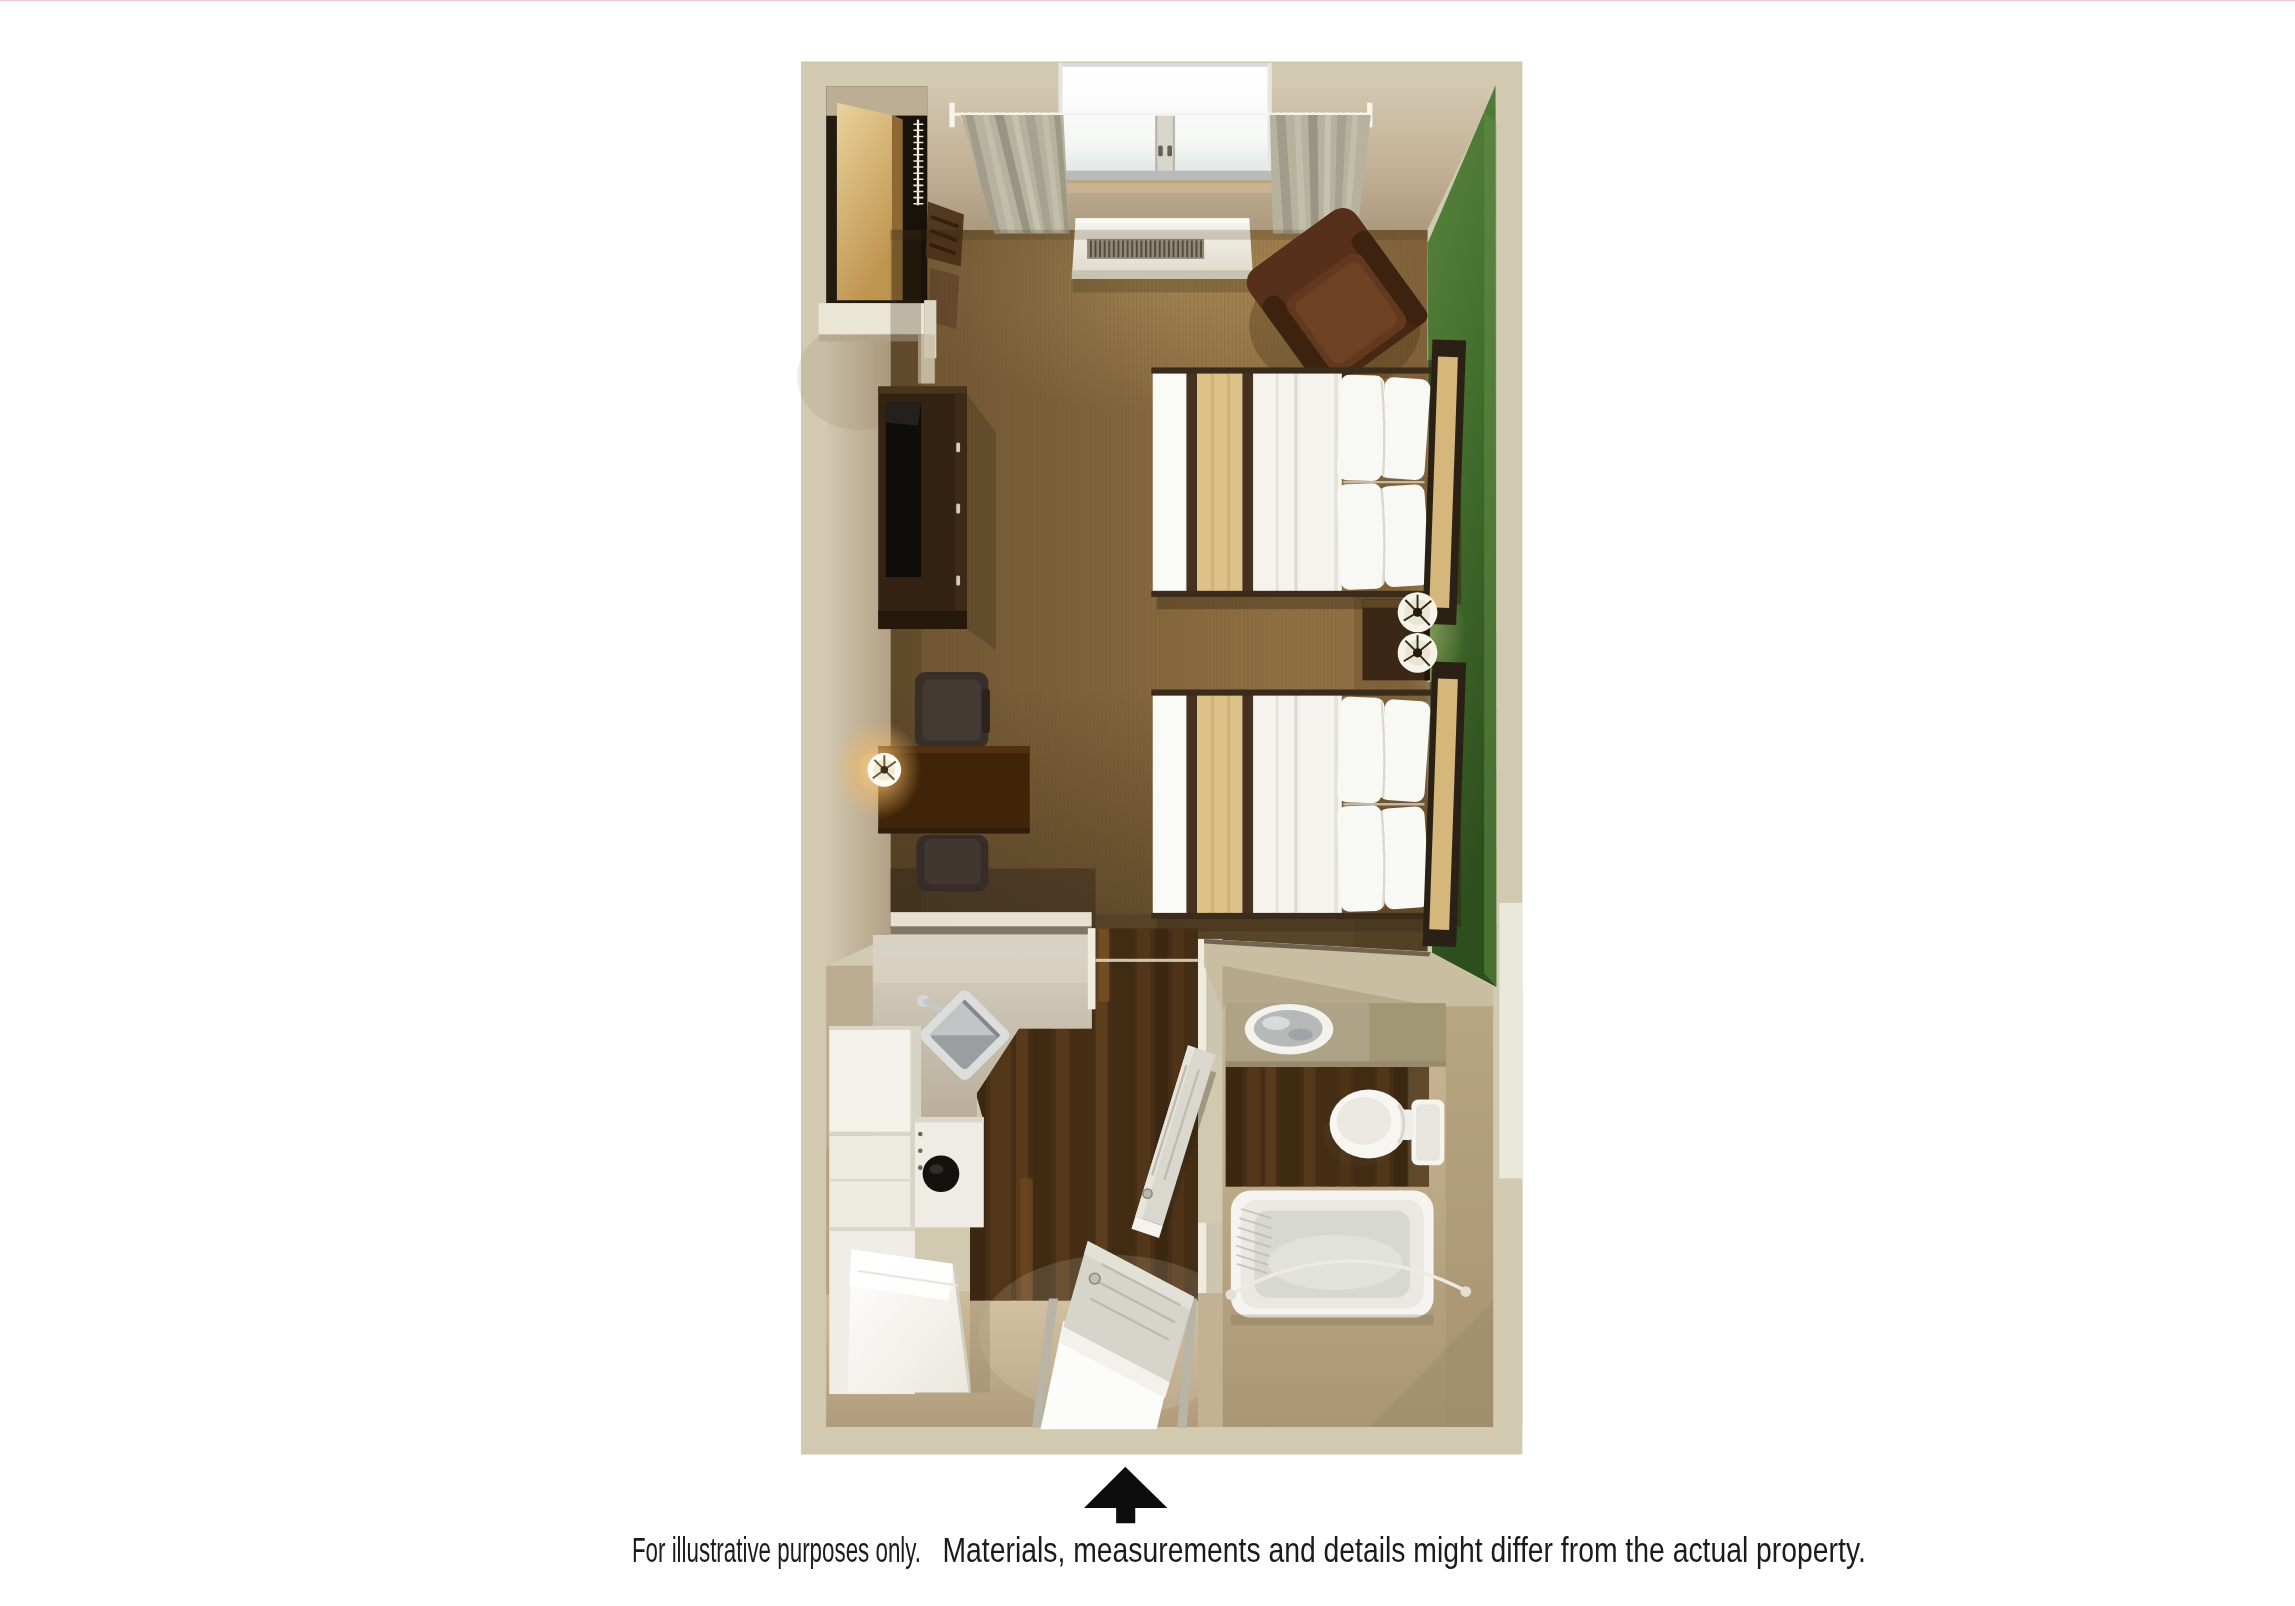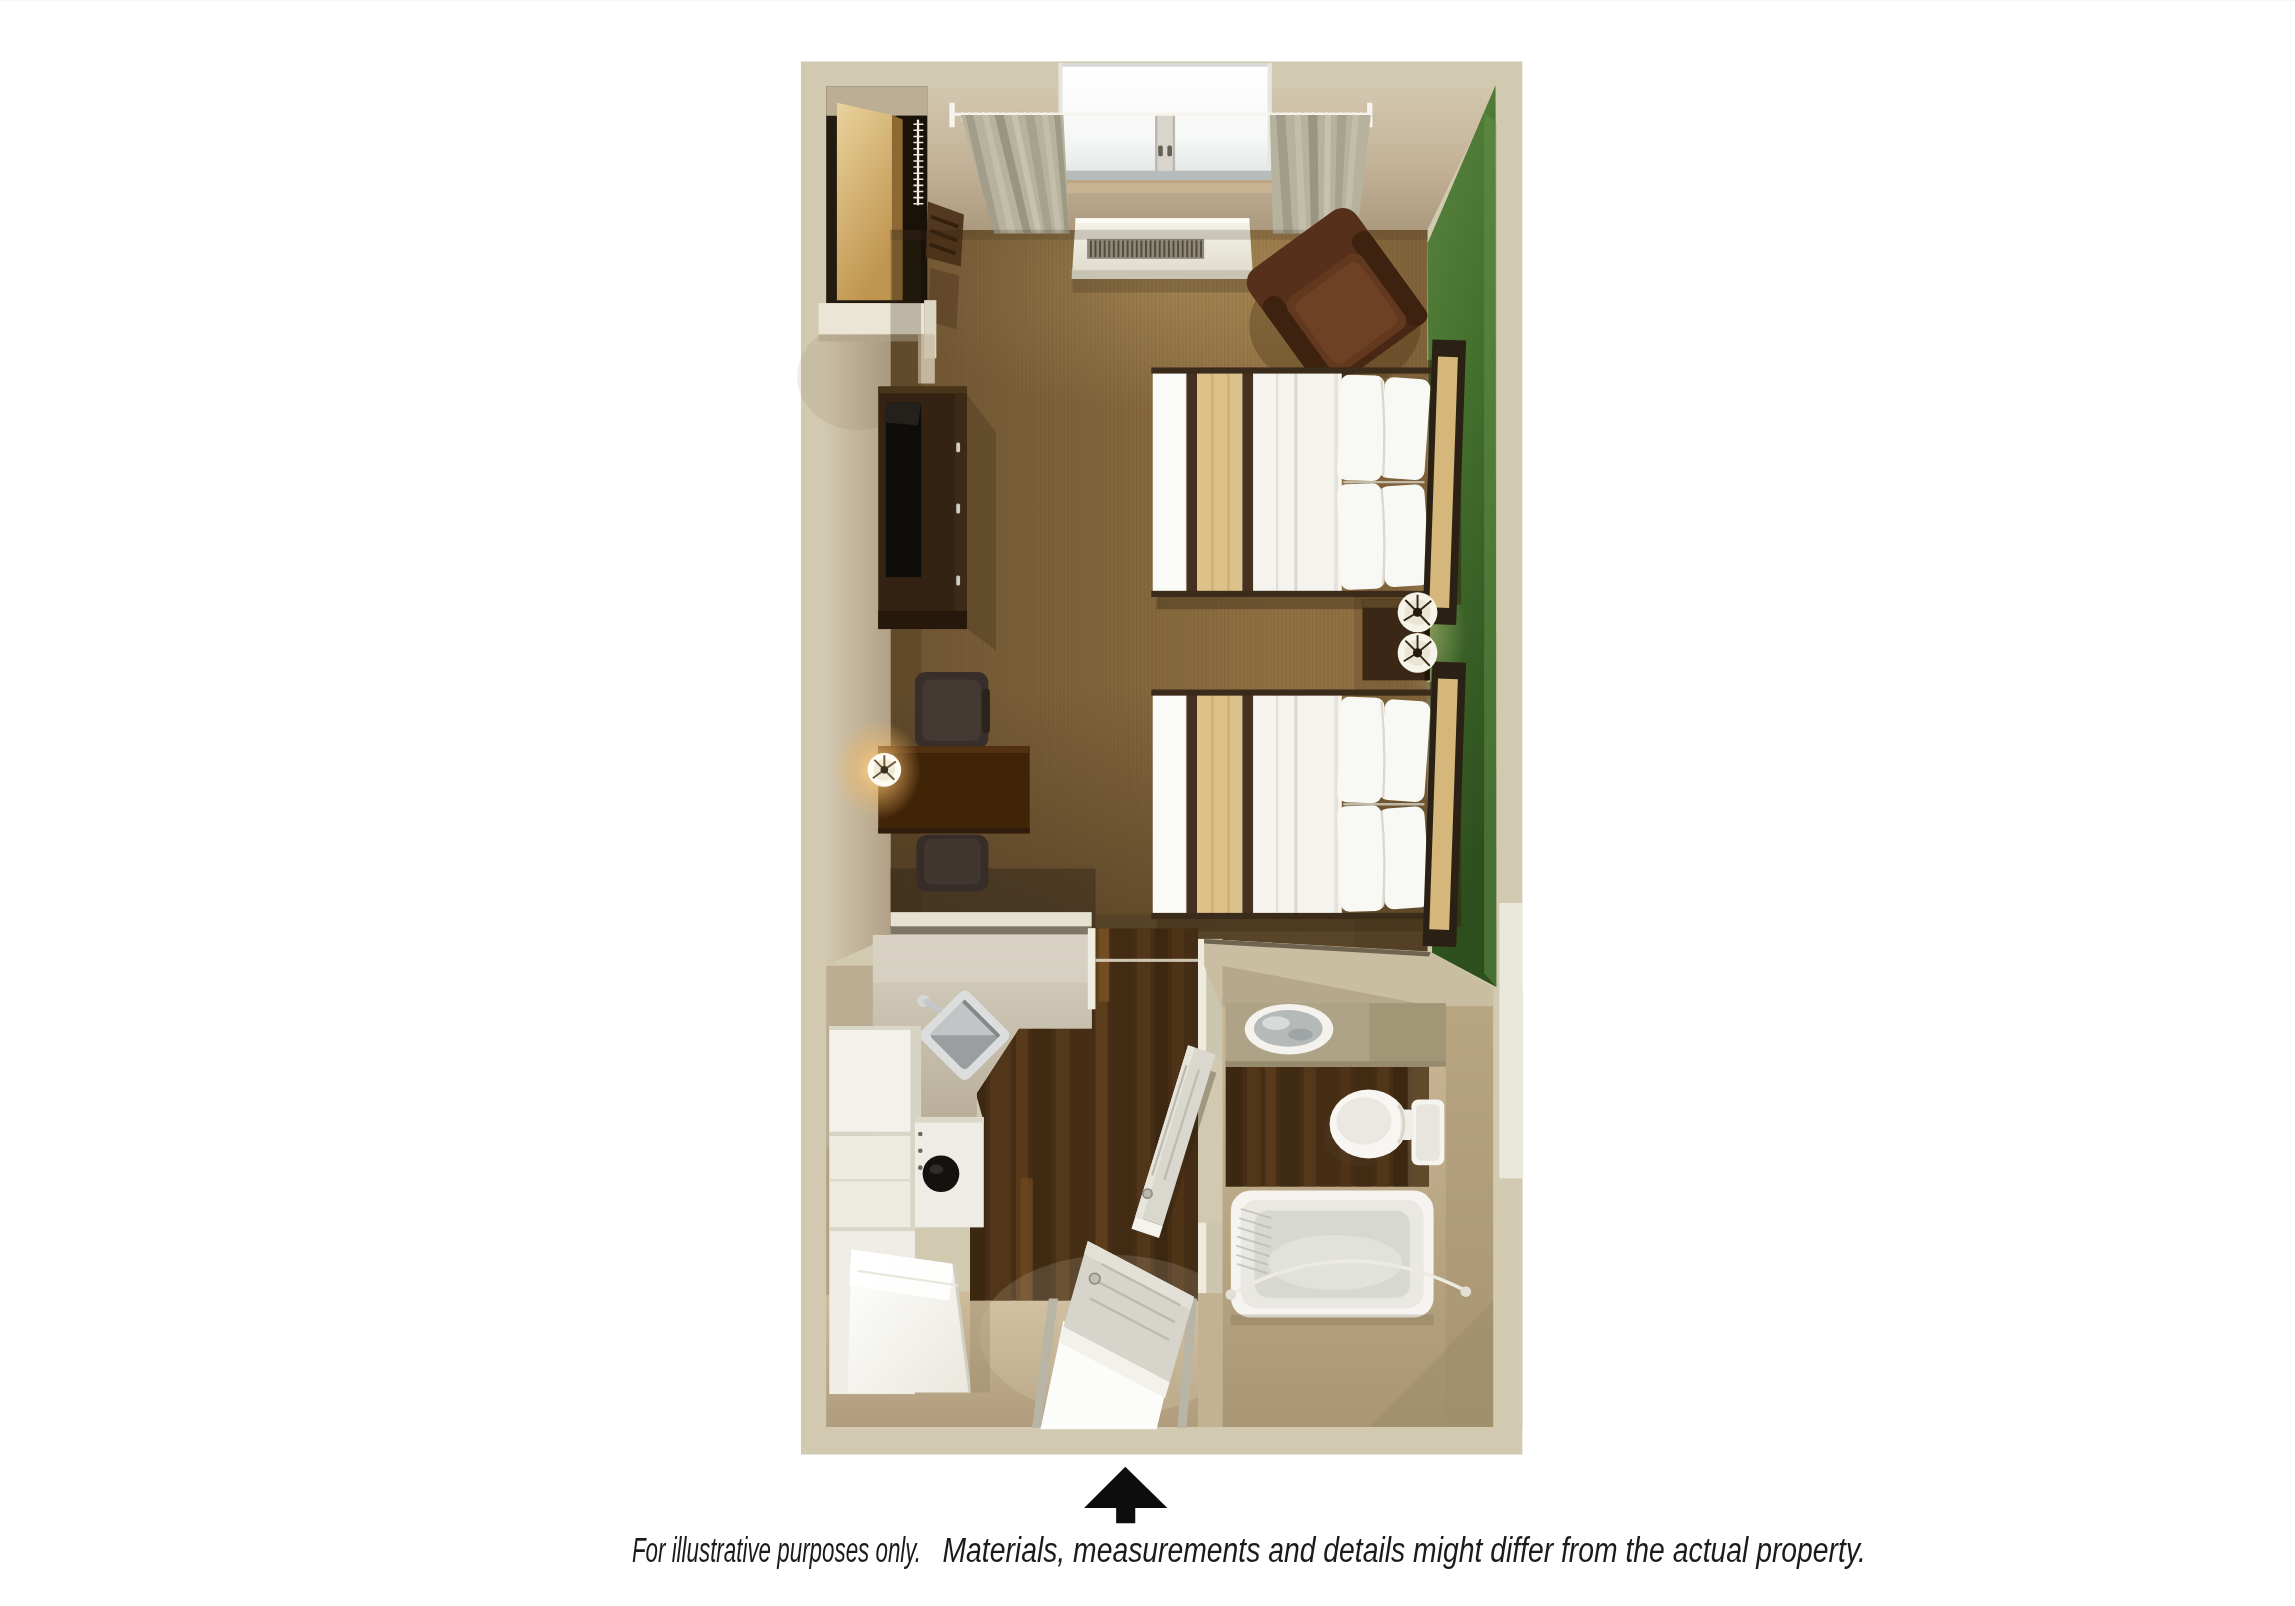--- a/index.html
+++ b/index.html
@@ -1,16 +1,16 @@
 <!DOCTYPE html>
 <html style="font-size:12.2px"><head>
 <meta charset="utf-8">
 <style>
   html,body{margin:0;padding:0;background:#ffffff;}
-  .page{position:relative;width:2295px;height:1607px;background:#e5e5e5;font-family:"Liberation Sans",sans-serif;font-style:italic;}
+  .page{position:relative;width:2295px;height:1607px;background:#be185d;font-family:"Liberation Sans",sans-serif;}
 </style>
 </head>
 <body>
 <div class="page">
 <svg width="2295" height="1607" viewBox="0 0 3000 2100">
 <defs>
   <linearGradient id="topWallG" x1="0" y1="0" x2="0" y2="1">
     <stop offset="0" stop-color="#d3c7af"></stop>
           <stop offset="0.55" stop-color="#c3b297"></stop>
           <stop offset="1" stop-color="#ac9a7f"></stop>

